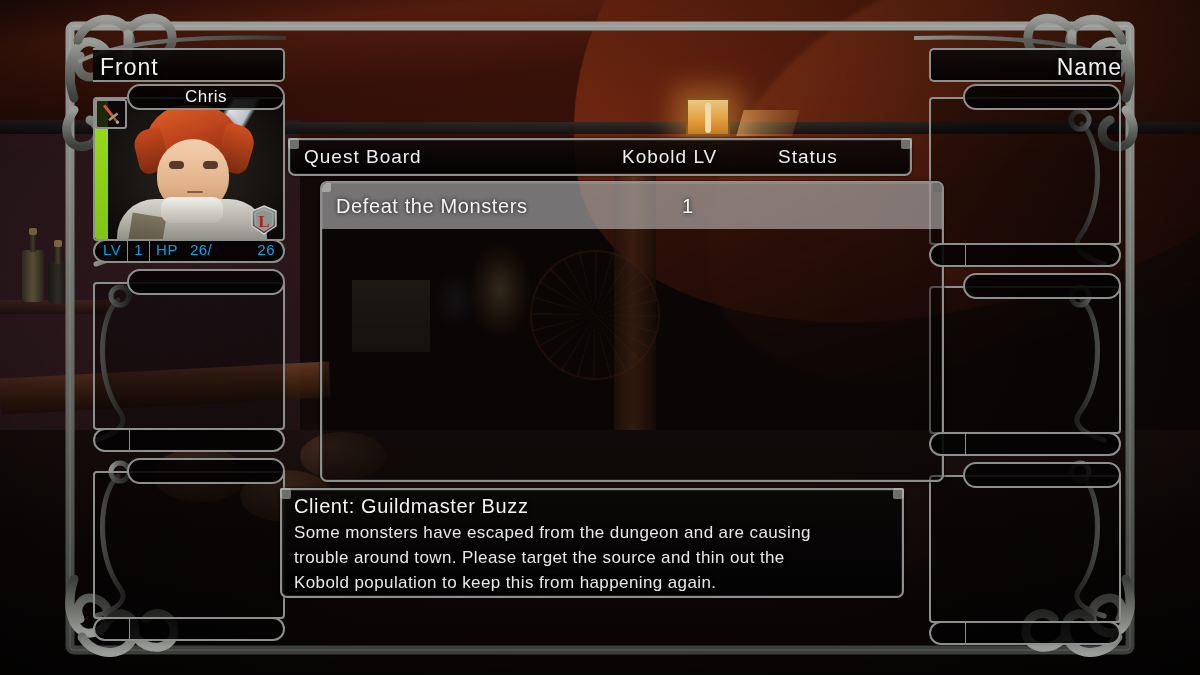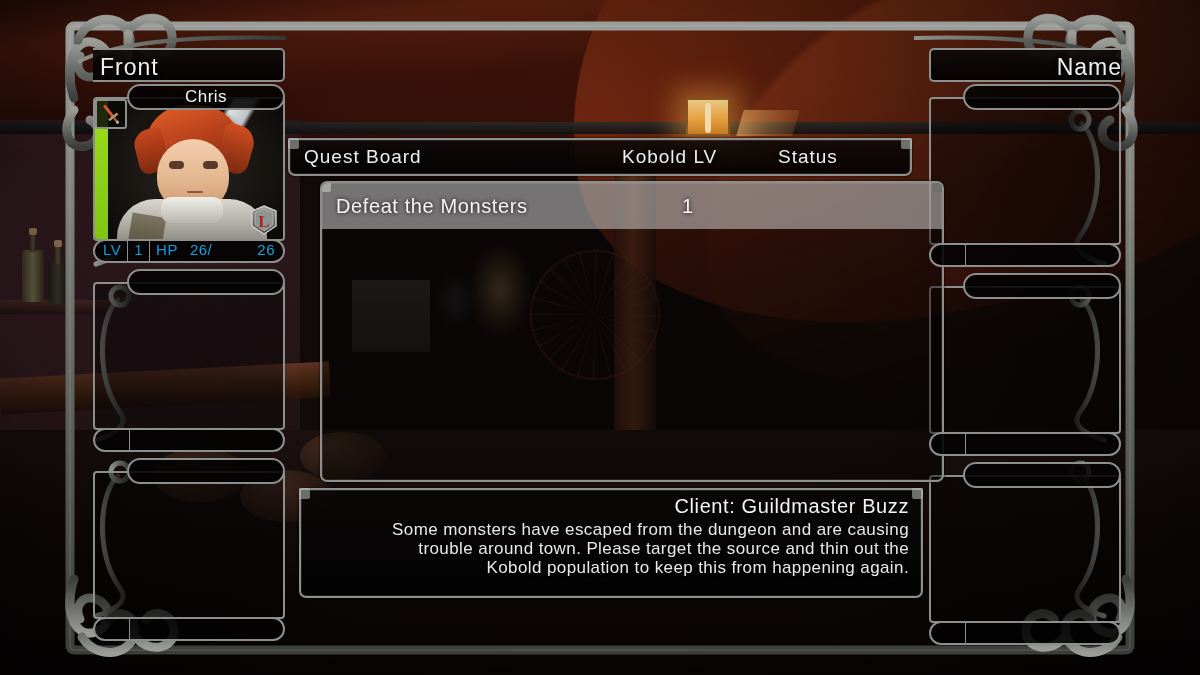--- a/index.html
+++ b/index.html
@@ -386,38 +386,37 @@
   }
   .quest-row.selected {
     background: rgba(216,216,216,0.52);
   }
   .q-name   { margin-left: 14px; }
   .q-lv     { position: absolute; left: 360px; }
   .q-status { position: absolute; left: 460px; width: 150px; text-align: right; }
 
   
   #quest-desc {
-    left: 299px; top: 488px; width: 624px; height: 110px;
+    left: 280px; top: 488px; width: 624px; height: 110px;
     background: linear-gradient(180deg, rgba(10,7,7,0.93), rgba(2,2,2,0.95));
     padding: 5px 12px 0 12px;
-    text-align: right;
   }
   #quest-desc .client {
     color: #f4f4f4;
     font-size: 20px;
     font-weight: 300;
     letter-spacing: 0.6px;
     text-shadow: 0 0 4px #000;
     margin-bottom: 2px;
   }
   #quest-desc .body {
     color: #e9e9e9;
     font-size: 17px;
     font-weight: 300;
-    line-height: 19px;
+    line-height: 25px;
     letter-spacing: 0.4px;
     text-shadow: 0 0 4px #000;
     white-space: pre-line;
   }
 </style>
 </head>
 <body>
 
 <div id="screen">
 

